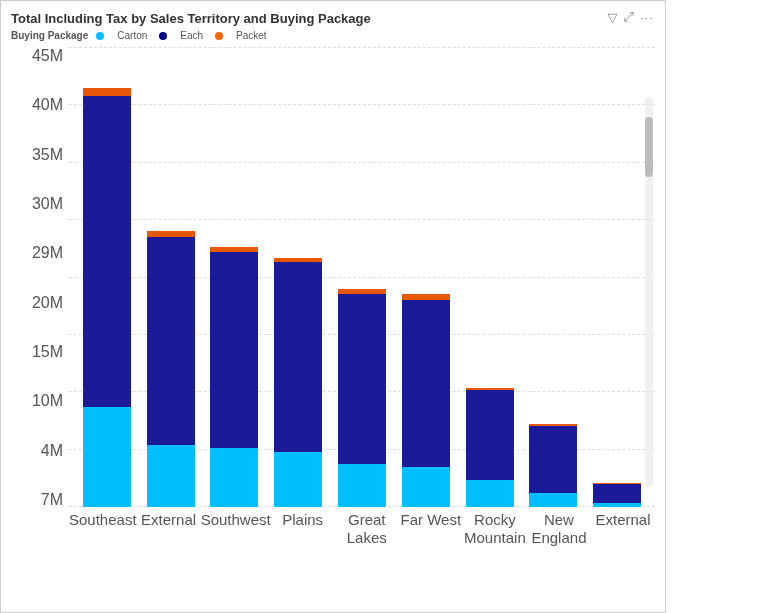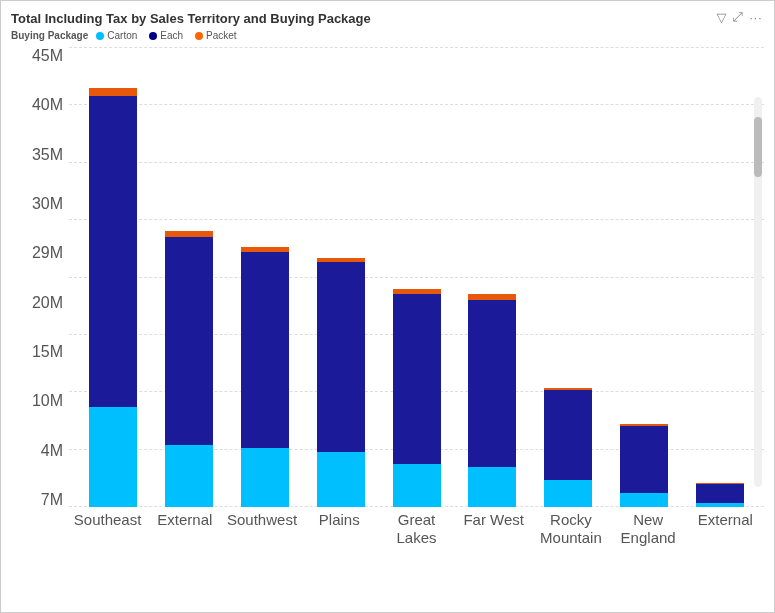--- a/index.html
+++ b/index.html
@@ -4,21 +4,21 @@
   <style>
     * { box-sizing: border-box; margin: 0; padding: 0; }
     body {
       font-family: 'Segoe UI', Arial, sans-serif;
       background: #fff;
       width: 775px;
       height: 613px;
       overflow: hidden;
     }
     .chart-container {
-      width: 775px;
+      width: 666px;
       height: 613px;
       border: 1px solid #ccc;
       position: relative;
       padding: 10px 10px 10px 10px;
     }
     .chart-title {
       font-size: 13px;
       font-weight: 600;
       color: #333;
       margin-bottom: 4px;
@@ -50,21 +50,21 @@
     }
     .legend-dot {
       width: 8px;
       height: 8px;
       border-radius: 50%;
       display: inline-block;
     }
     .legend-item {
       display: flex;
       align-items: center;
-      gap: 3px;
+      gap: 13px;
       margin-right: 8px;
     }
     .y-axis {
       display: flex;
       flex-direction: column;
       justify-content: space-between;
       align-items: flex-end;
       padding-right: 6px;
       padding-bottom: 30px;
       width: 42px;

